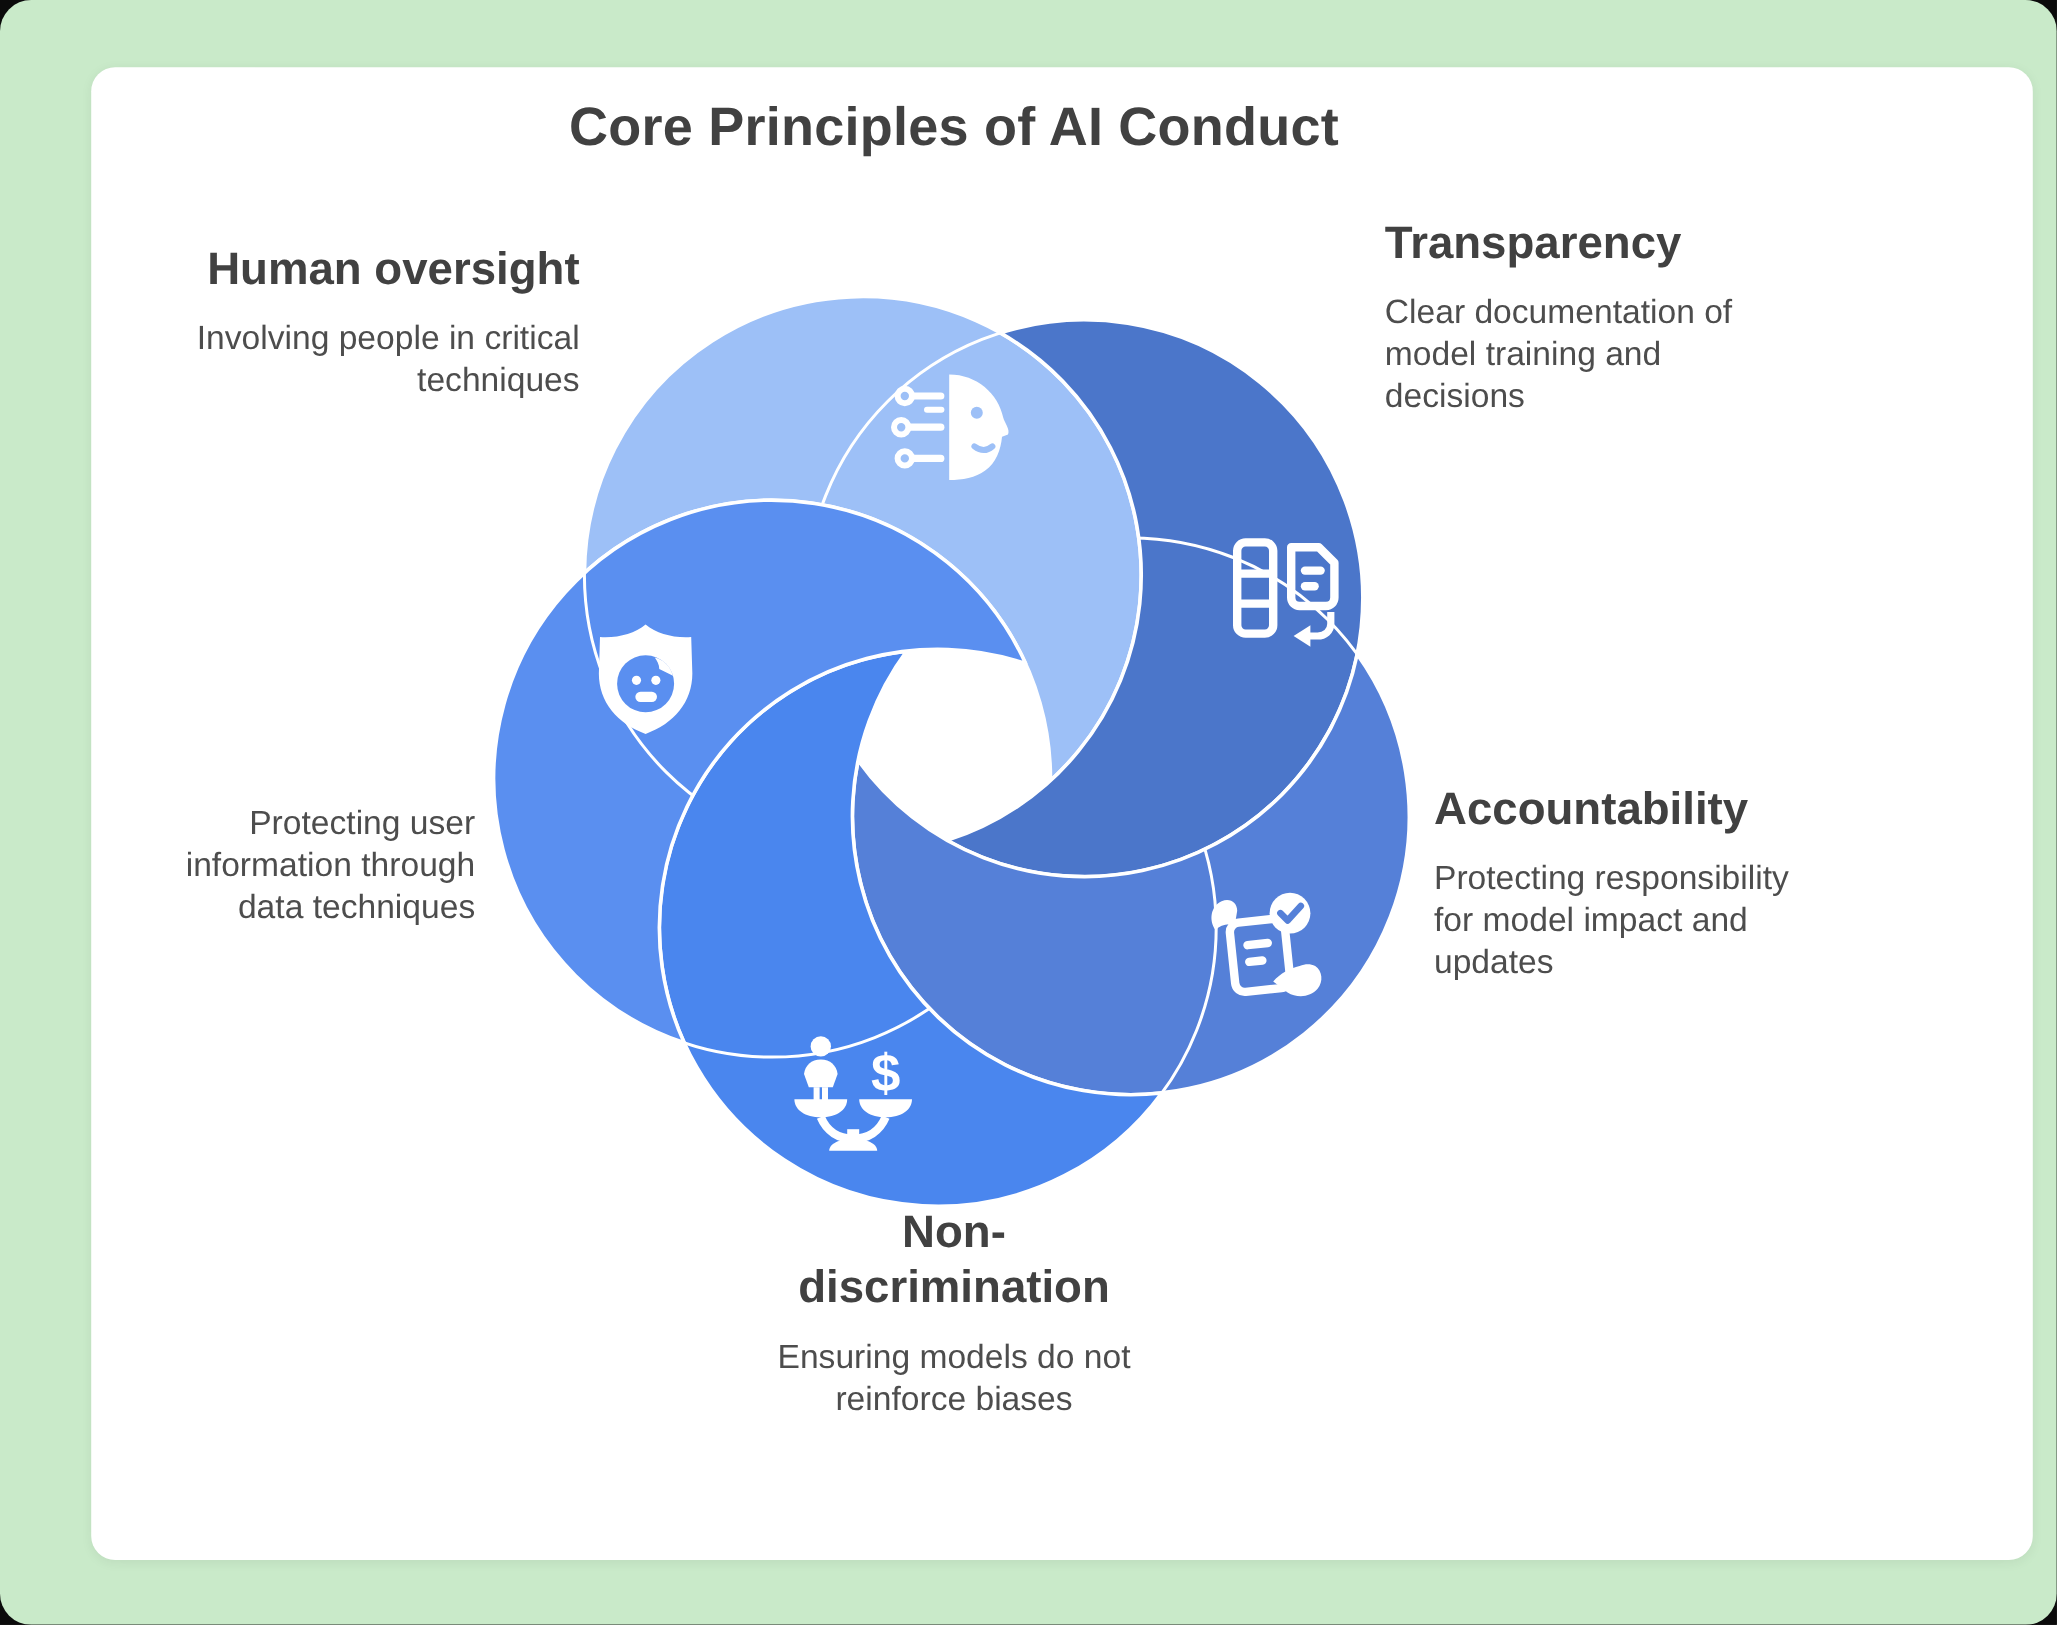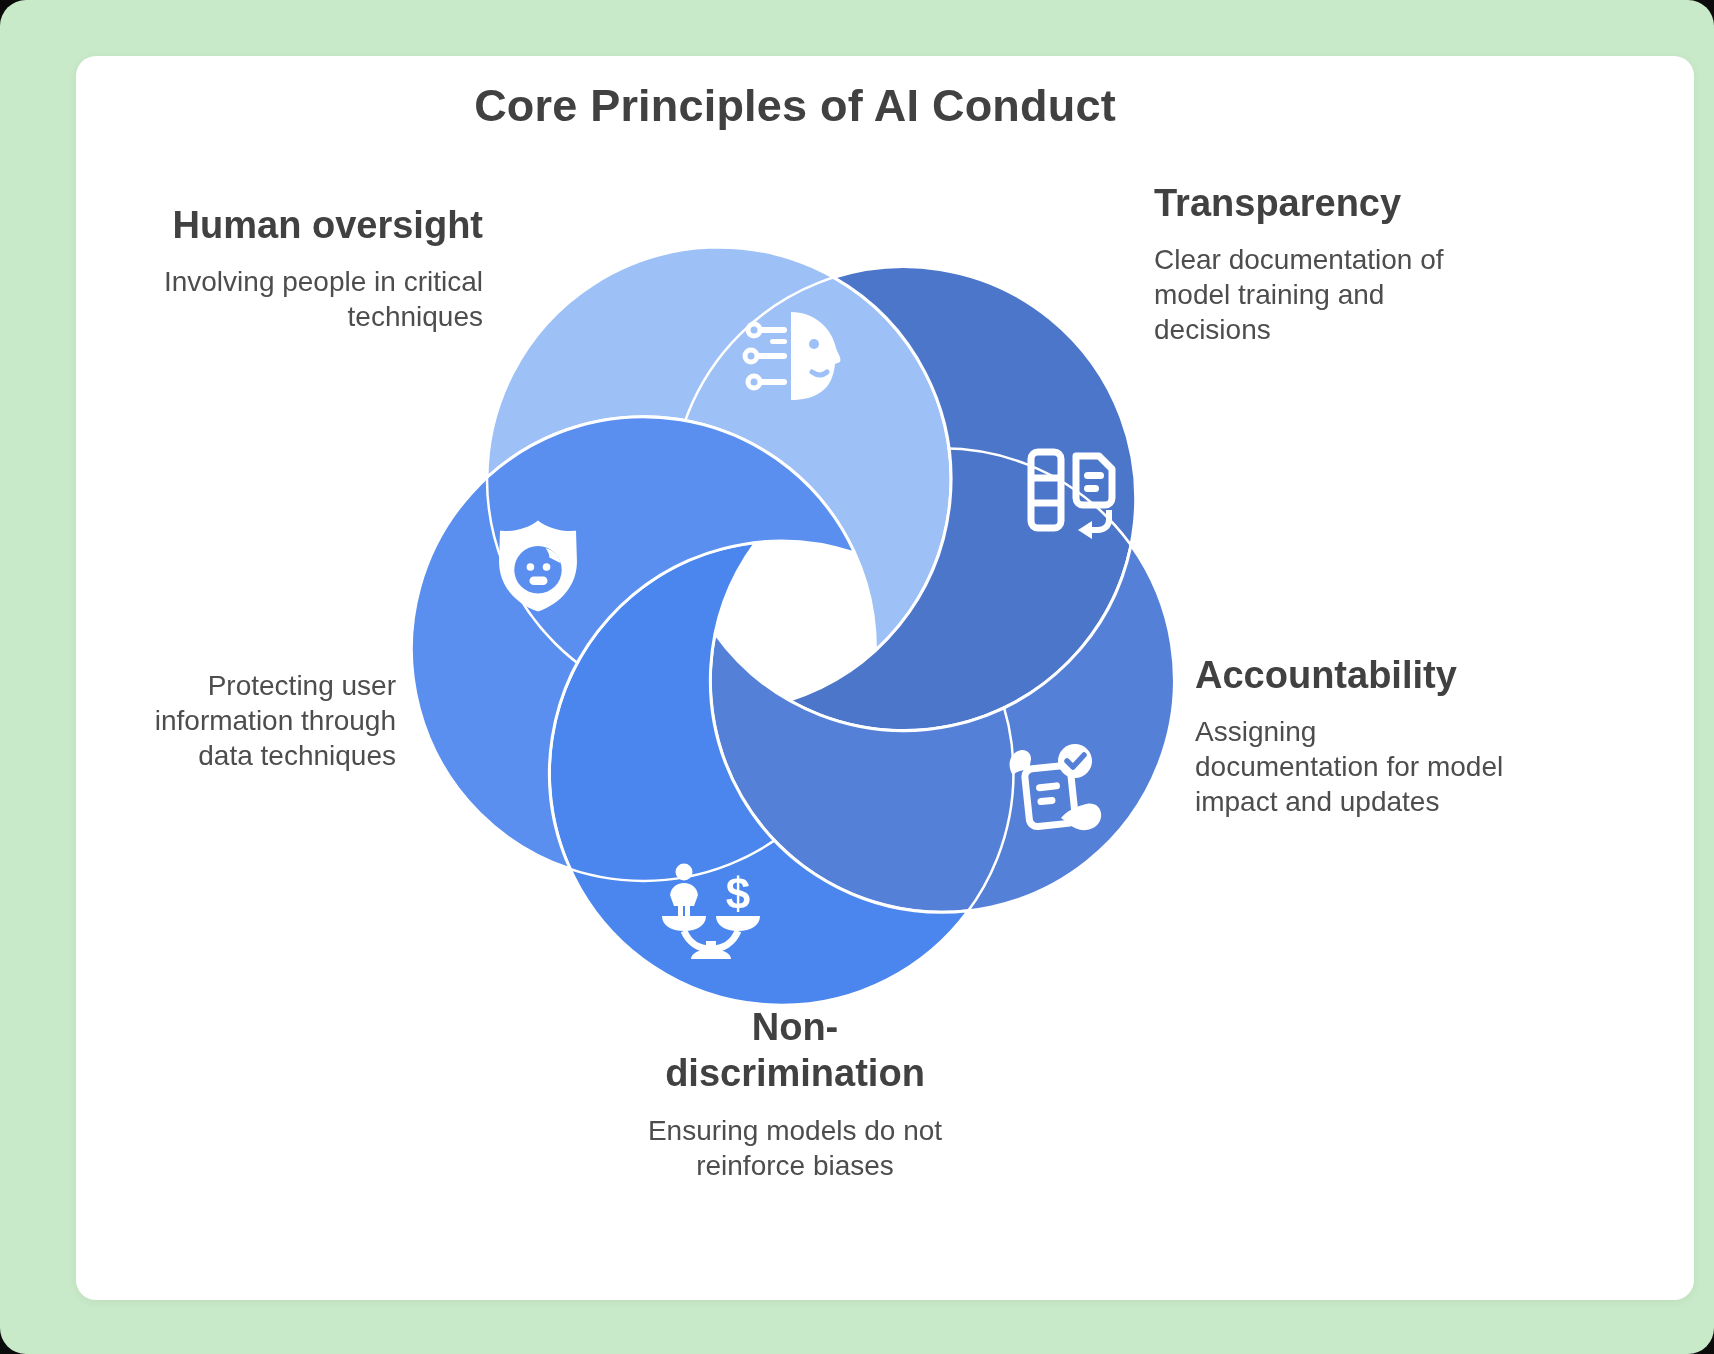--- a/index.html
+++ b/index.html
@@ -124,21 +124,21 @@
       <div class="pdesc">Involving people in critical techniques</div>
     </div>
 
     <div class="label lbl-transparency">
       <div class="plabel">Transparency</div>
       <div class="pdesc">Clear documentation of model training and decisions</div>
     </div>
 
     <div class="label lbl-accountability">
       <div class="plabel">Accountability</div>
-      <div class="pdesc">Assigning documentation for model impact and updates</div>
+      <div class="pdesc">Protecting responsibility for model impact and updates</div>
     </div>
 
     <div class="label lbl-nondiscrimination">
       <div class="plabel">Non-discrimination</div>
       <div class="pdesc">Ensuring models do not reinforce biases</div>
     </div>
 
     <div class="label lbl-privacy">
       <div class="pdesc">Protecting user information through data techniques</div>
     </div>

